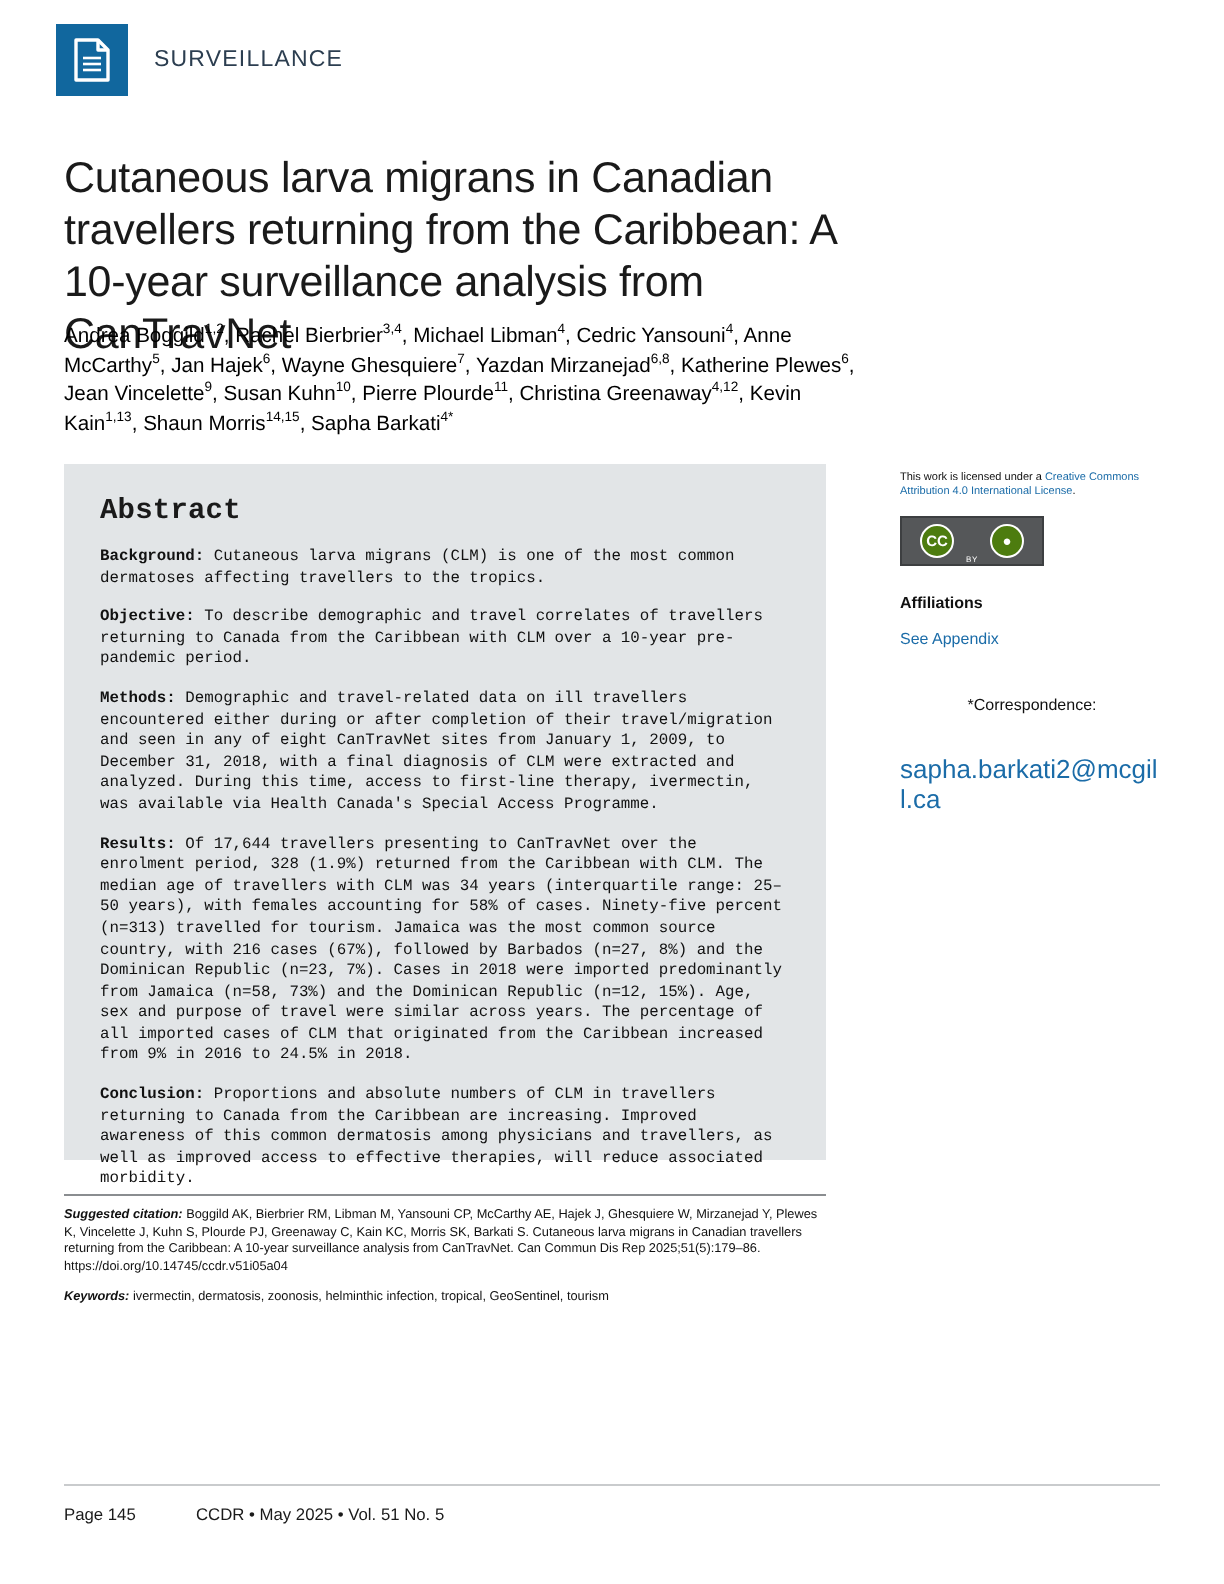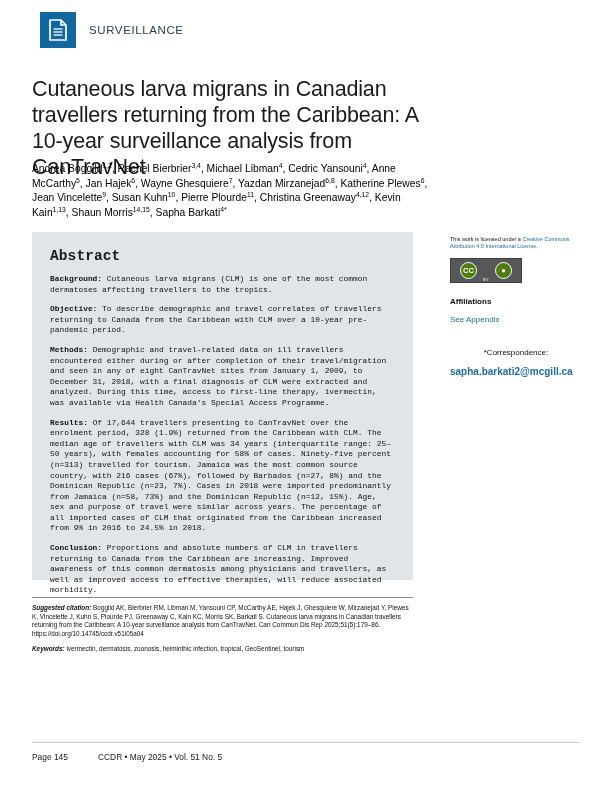--- a/index.html
+++ b/index.html
@@ -18,21 +18,21 @@
   .page {
     position: absolute;
     left: 0; top: 0;
     width: 612px;
     height: 792px;
   }
 
   
   .header {
     position: absolute;
-    left: 40px;
+    left: 28px;
     top: 12px;
     display: flex;
     align-items: center;
     justify-content: flex-end;
   }
   .doc-icon {
     width: 36px;
     height: 36px;
     background: #11679e;
     display: flex;
@@ -172,27 +172,26 @@
     display: block;
   }
   .rail-corr {
     margin-top: 24px;
     font-size: 8px;
     font-weight: 400;
     color: #111;
     text-align: center;
   }
   .rail-email {
-    margin-top: 9px;
-    font-size: 10px;
+    margin-top: 20px;
+    font-size: 13px;
     color: #1b6ca8;
     text-decoration: none;
     display: block;
     word-break: break-all;
-    font-weight: bold;
   }
 
   
   .cite-rule {
     position: absolute;
     left: 32px;
     top: 597px;
     width: 381px;
     height: 1px;
     background: #8a8d90;

